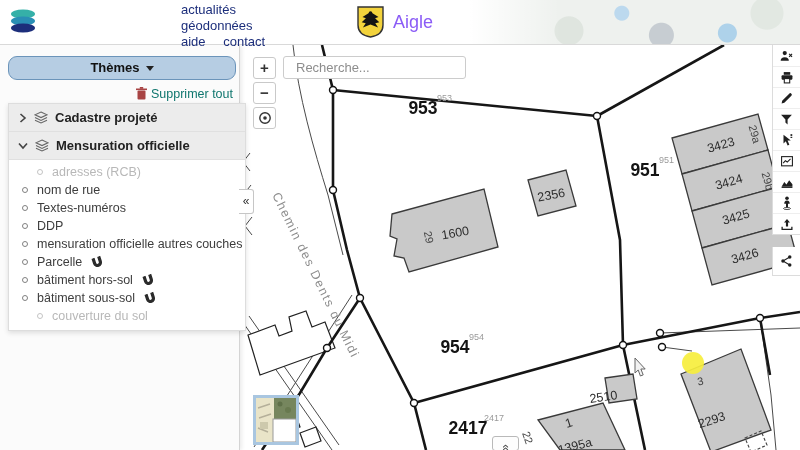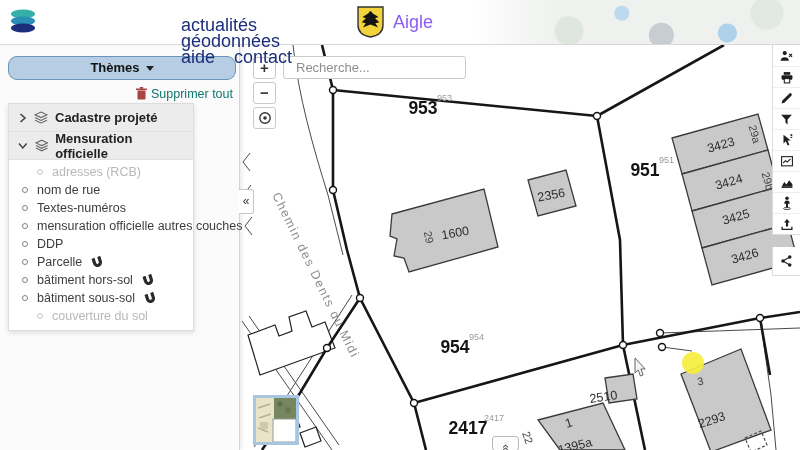--- a/index.html
+++ b/index.html
@@ -14,41 +14,41 @@
                radial-gradient(circle at 78% 75%, #aed2ea 0 9px, rgba(0,0,0,0) 10px),
                radial-gradient(circle at 46% 30%, #bcd9ee 0 7px, rgba(0,0,0,0) 8px),
                radial-gradient(circle at 58% 80%, #c7cdd2 0 12px, rgba(0,0,0,0) 13px),
                radial-gradient(circle at 30% 70%, #dfe5df 0 14px, rgba(0,0,0,0) 15px),
                radial-gradient(circle at 90% 30%, #e2e8e2 0 16px, rgba(0,0,0,0) 17px),
                #eef1ee; }
   .hdr-map:after { content:""; position:absolute; left:0; top:0; bottom:0; width:90px;
              background:linear-gradient(to right,#ffffff,rgba(255,255,255,0)); }
   .logo { position:absolute; left:8px; top:6px; display:flex; align-items:center; gap:5px; }
   .logo-text { font-size:27px; font-weight:bold; color:#1c2e7b; letter-spacing:-0.5px; }
-  .nav { position:absolute; left:181px; top:18px; font-size:18px; color:#1c2e7b; line-height:14px; }
+  .nav { position:absolute; left:181px; top:3px; font-size:13px; color:#1c2e7b; line-height:14px; }
   .nav a { color:#1c2e7b; text-decoration:none; cursor:pointer; }
   .nav .row { margin-bottom:2px; }
   .nav .row a + a { margin-left:14px; }
   .commune { position:absolute; left:357px; top:6px; display:flex; align-items:center; gap:9px; }
   .commune-name { font-size:18px; color:#8b5cf6; }
 
   
   .sidebar { position:absolute; left:0; top:45px; width:240px; bottom:0;
              background:#fbfbfb; border-right:1px solid #d4d4d4;
              box-shadow:2px 0 4px rgba(0,0,0,.08); z-index:30; }
   .themes-btn { position:absolute; left:8px; top:11px; width:228px; height:24px;
                 background:#b6cde3; border:1px solid #6b94ba; border-radius:9px;
                 font-size:13px; font-weight:bold; color:#111; text-align:center;
                 line-height:22px; cursor:pointer; }
   .themes-btn:after { content:""; display:inline-block; margin-left:6px; vertical-align:middle;
                 border-left:4px solid transparent; border-right:4px solid transparent;
                 border-top:5px solid #222; }
   .clear-all { position:absolute; right:6px; top:42px; font-size:12.5px; color:#0f766e;
                display:flex; align-items:flex-start; gap:4px; cursor:pointer; }
-  .panel { position:absolute; left:8px; top:58px; width:186px; background:#fff;
+  .panel { position:absolute; left:8px; top:58px; width:238px; background:#fff;
            border:1px solid #ddd; box-shadow:0 2px 5px rgba(0,0,0,.12); }
   .group { height:28px; background:#ececec; border-bottom:1px solid #e0e0e0;
            display:flex; align-items:center; gap:7px; padding:0 9px;
            font-size:13px; font-weight:bold; color:#222; cursor:pointer; }
   .layers-list { padding:3px 0 5px 0; background:#fff; }
   .layer { height:18px; display:flex; align-items:center; gap:9px; padding-left:13px;
            font-size:12.5px; color:#3d3d3d; cursor:pointer; white-space:nowrap; }
   .layer .dot { width:6px; height:6px; border:1.5px solid #818181; border-radius:50%;
                 flex:0 0 auto; }
   .layer.disabled { color:#b8b8b8;padding-left:28px; }
@@ -169,25 +169,25 @@
       <div class="layer">
         <span class="dot"></span>
         <span>nom de rue</span>
       </div>
       <div class="layer">
         <span class="dot"></span>
         <span>Textes-numéros</span>
       </div>
       <div class="layer">
         <span class="dot"></span>
+        <span>DDP</span>
+      </div>
+      <div class="layer">
+        <span class="dot"></span>
         <span>mensuration officielle autres couches</span>
-      </div>
-      <div class="layer">
-        <span class="dot"></span>
-        <span>DDP</span>
       </div>
       <div class="layer">
         <span class="dot"></span>
         <span>Parcelle</span>
         <svg class="magnet" width="11" height="11" viewBox="0 0 12 12">
           <path d="M1,0 v6 a5,5 0 0 0 10,0 V0 H7.5 v6 a1.5,1.5 0 0 1 -3,0 V0 Z" fill="#2b2b2b"></path>
         </svg>
       </div>
       <div class="layer">
         <span class="dot"></span>

